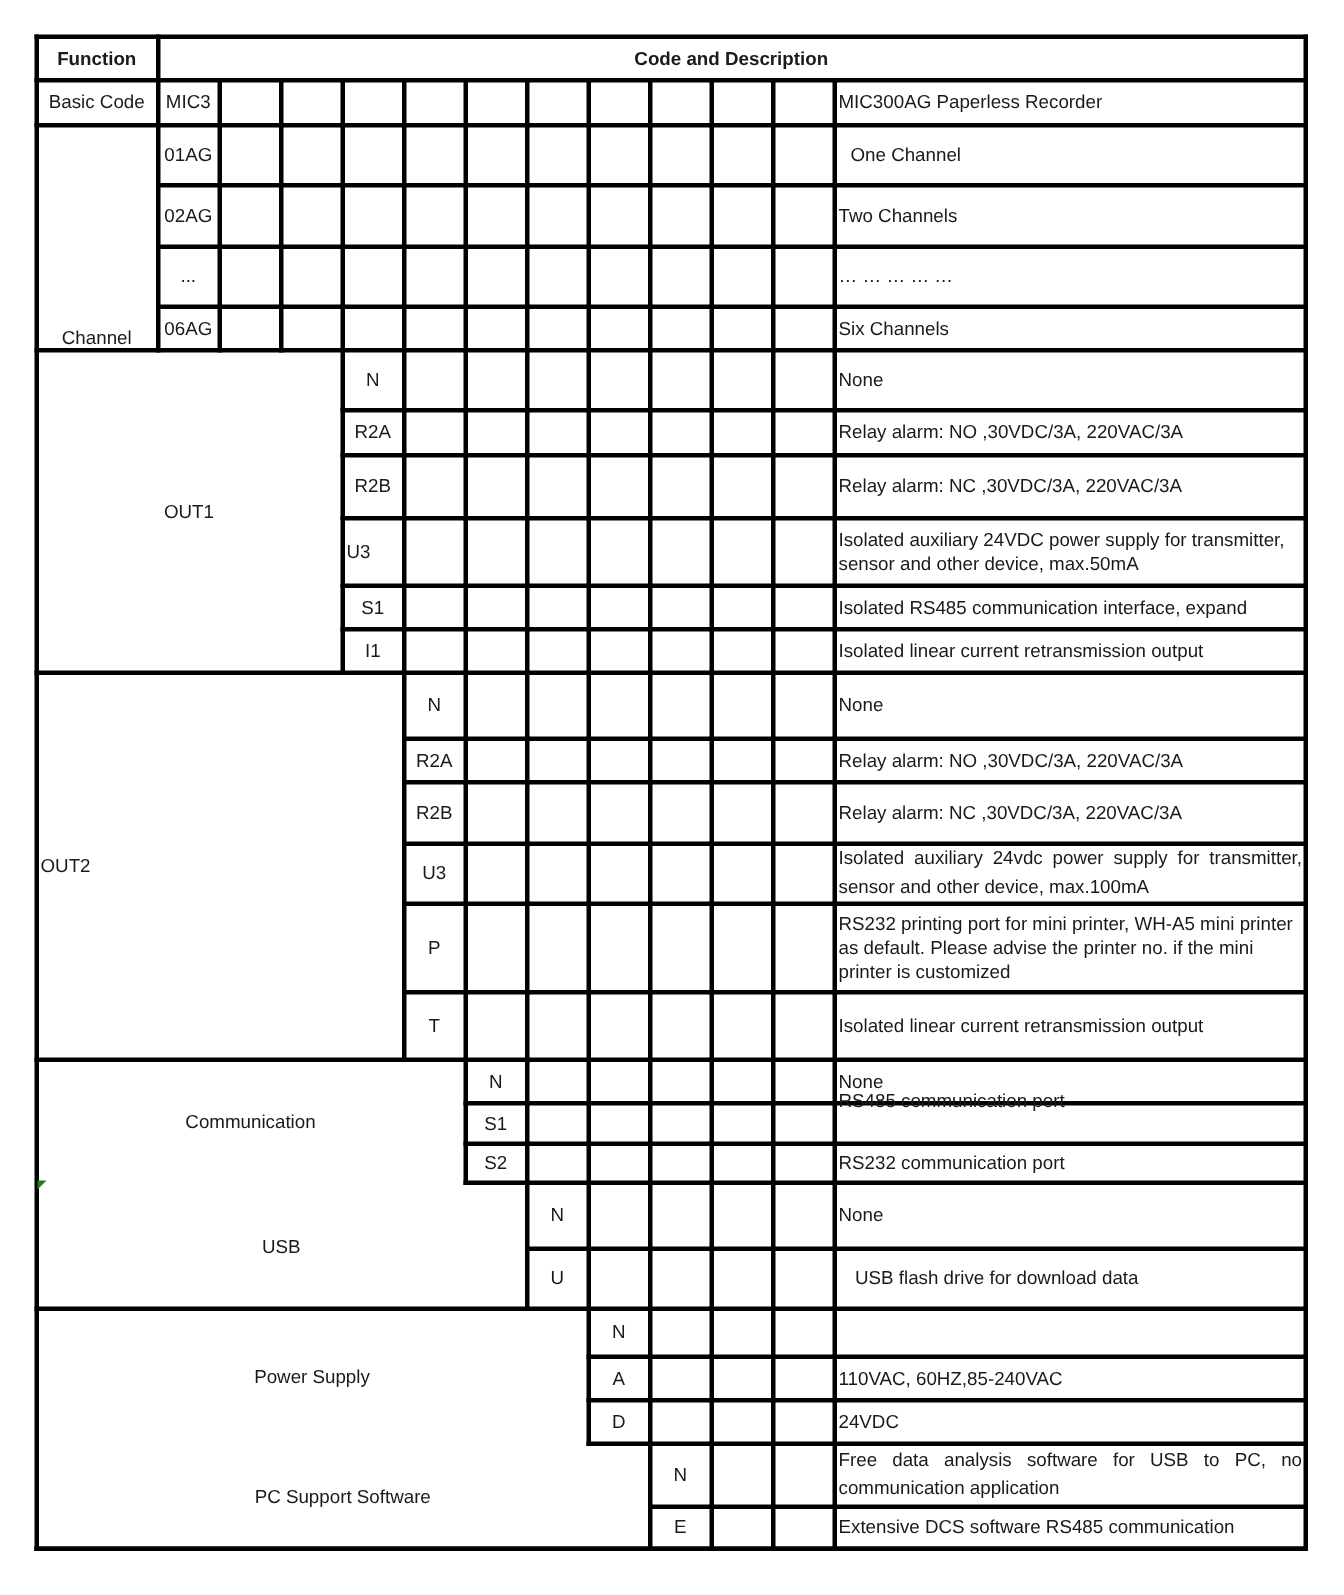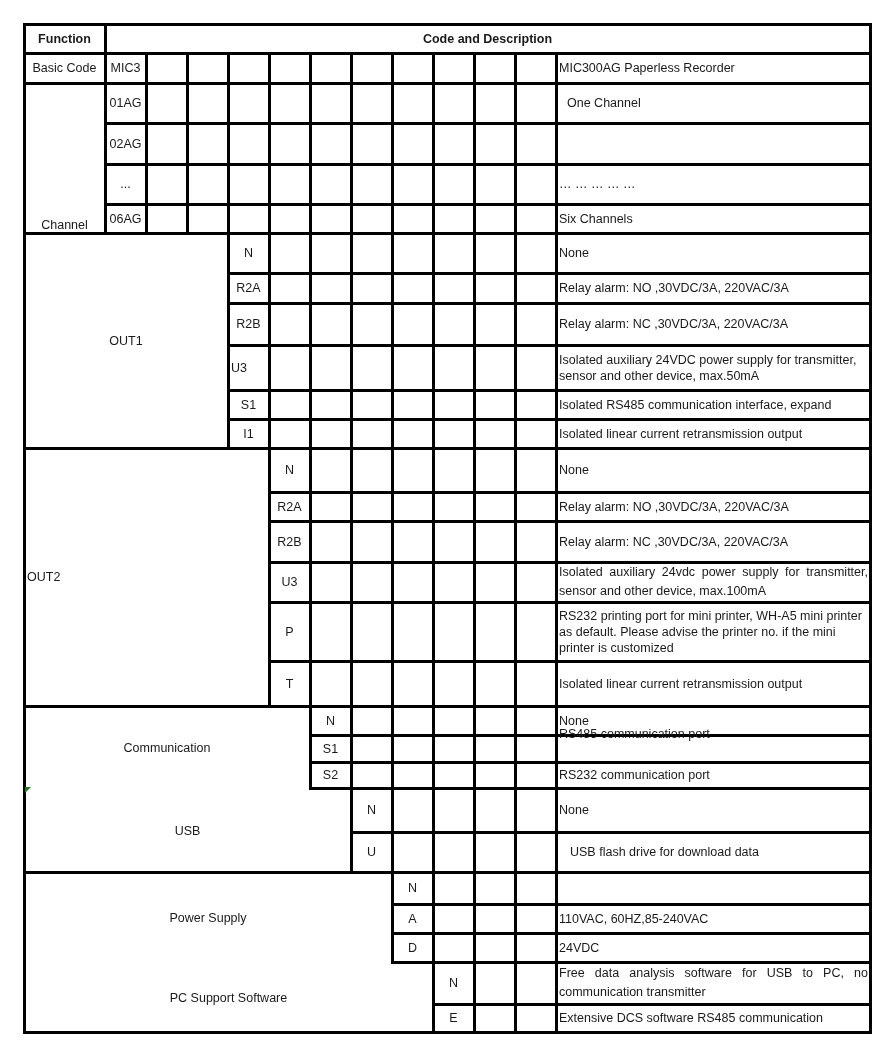--- a/index.html
+++ b/index.html
@@ -87,20 +87,23 @@
     <div class="vl" style="left: 186px; top: 122px; height: 44px;"></div>
     <div class="vl" style="left: 227px; top: 122px; height: 44px;"></div>
     <div class="vl" style="left: 268px; top: 122px; height: 44px;"></div>
     <div class="vl" style="left: 309px; top: 122px; height: 44px;"></div>
     <div class="vl" style="left: 350px; top: 122px; height: 44px;"></div>
     <div class="vl" style="left: 391px; top: 122px; height: 44px;"></div>
     <div class="vl" style="left: 432px; top: 122px; height: 44px;"></div>
     <div class="vl" style="left: 473px; top: 122px; height: 44px;"></div>
     <div class="vl" style="left: 514px; top: 122px; height: 44px;"></div>
     <div class="vl" style="left: 555px; top: 122px; height: 44px;"></div>
+    <div class="cell desc" style="left: 556px; top: 123px; width: 314px; height: 41px;">
+      <span>Two Channels</span>
+    </div>
     <div class="hl" style="left: 104px; top: 203px; width: 768px;"></div>
     <div class="cell center" style="left: 105px; top: 164px; width: 41px; height: 40px;">
       <span>...</span>
     </div>
     <div class="vl" style="left: 145px; top: 163px; height: 43px;"></div>
     <div class="vl" style="left: 186px; top: 163px; height: 43px;"></div>
     <div class="vl" style="left: 227px; top: 163px; height: 43px;"></div>
     <div class="vl" style="left: 268px; top: 163px; height: 43px;"></div>
     <div class="vl" style="left: 309px; top: 163px; height: 43px;"></div>
     <div class="vl" style="left: 350px; top: 163px; height: 43px;"></div>
@@ -422,21 +425,21 @@
     <div class="hl" style="left: 23px; top: 1031px; width: 849px;"></div>
     <div class="vl" style="left: 432px; top: 961px; height: 73px;"></div>
     <div class="hl" style="left: 432px; top: 1003px; width: 440px;"></div>
     <div class="cell center" style="left: 433px; top: 962px; width: 41px; height: 42px;">
       <span>N</span>
     </div>
     <div class="vl" style="left: 473px; top: 961px; height: 45px;"></div>
     <div class="vl" style="left: 514px; top: 961px; height: 45px;"></div>
     <div class="vl" style="left: 555px; top: 961px; height: 45px;"></div>
     <div class="cell desc justify" style="left: 556px; top: 962px; width: 314px; height: 42px;">
-      <span>Free data analysis software for USB to PC, no communication transmitter</span>
+      <span>Free data analysis software for USB to PC, no communication application</span>
     </div>
     <div class="cell center" style="left: 433px; top: 1004px; width: 41px; height: 28px;">
       <span>E</span>
     </div>
     <div class="vl" style="left: 473px; top: 1003px; height: 31px;"></div>
     <div class="vl" style="left: 514px; top: 1003px; height: 31px;"></div>
     <div class="vl" style="left: 555px; top: 1003px; height: 31px;"></div>
     <div class="cell desc" style="left: 556px; top: 1004px; width: 314px; height: 28px;">
       <span>Extensive DCS software RS485 communication</span>
     </div>

